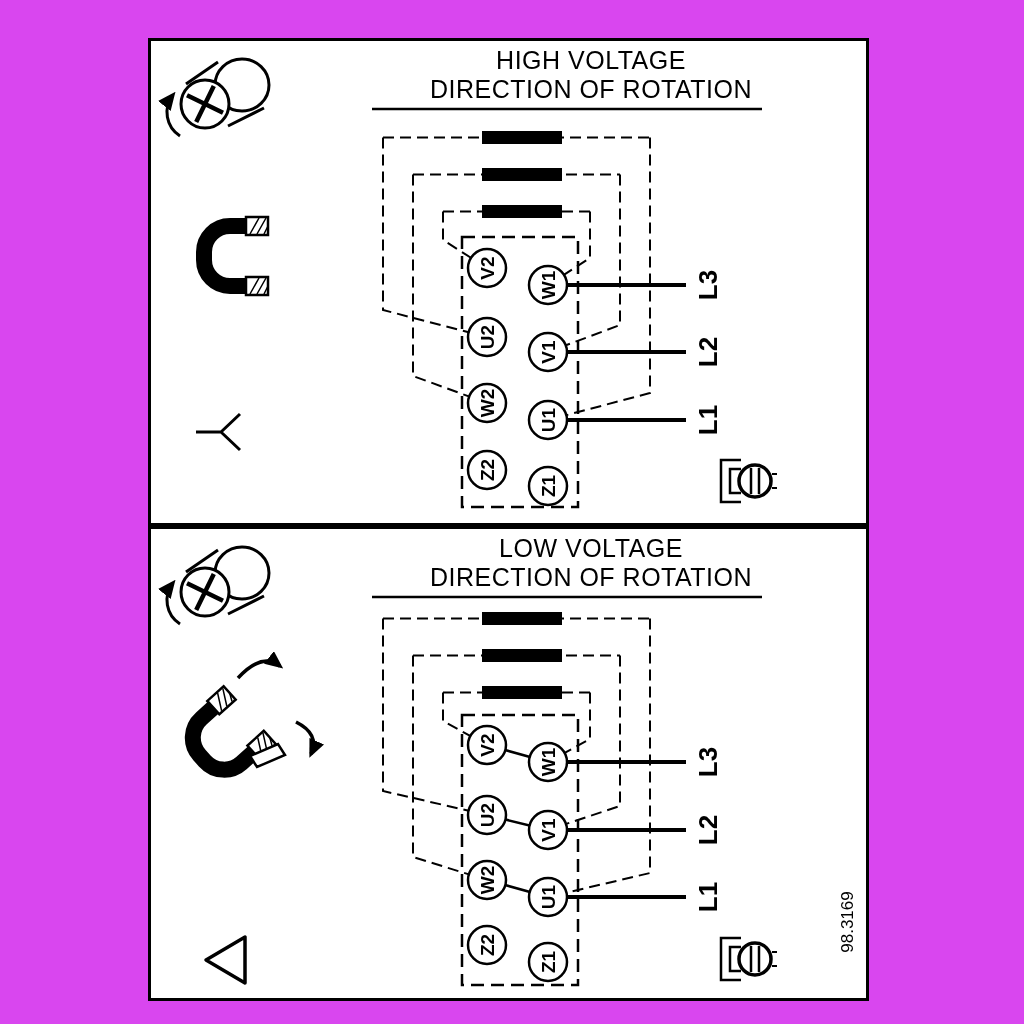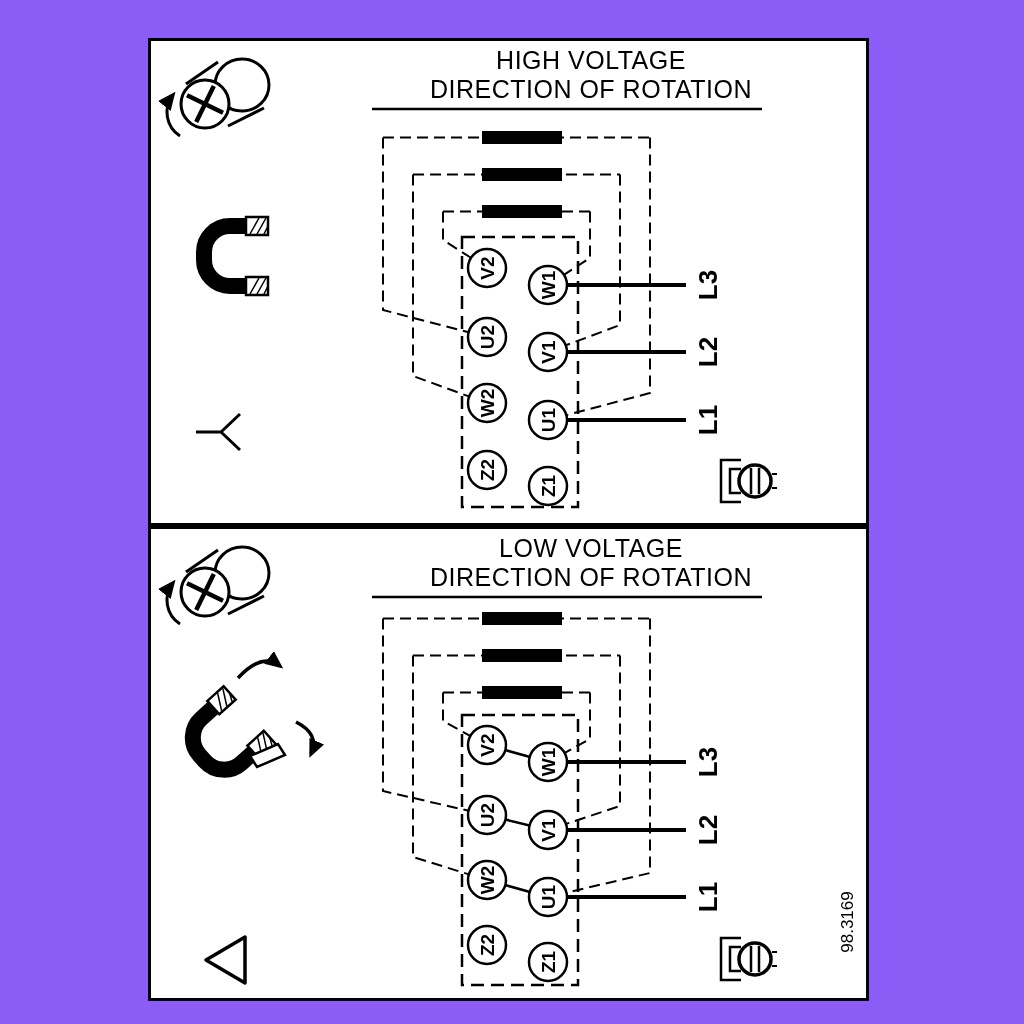--- a/index.html
+++ b/index.html
@@ -1,16 +1,16 @@
 <!DOCTYPE html>
 <html><head>
 <meta charset="utf-8">
 <style>
   html,body{margin:0;padding:0;background:#ffffff;width:1024px;height:1024px;overflow:hidden;}
-  .stage{position:relative;width:1024px;height:1024px;background:#8b5cf6;}
+  .stage{position:relative;width:1024px;height:1024px;background:#d946ef;}
   svg{position:absolute;left:0;top:0;}
   text{font-family:"Liberation Sans", sans-serif;fill:#000;}
   .title-text{font-size:25px;letter-spacing:0.5px;}
   .terminal-text{font-size:19px;font-weight:700;}
   .supply-text{font-size:26px;font-weight:700;}
   .fig-text{font-size:17px;}
 </style>
 </head>
 <body>
 

